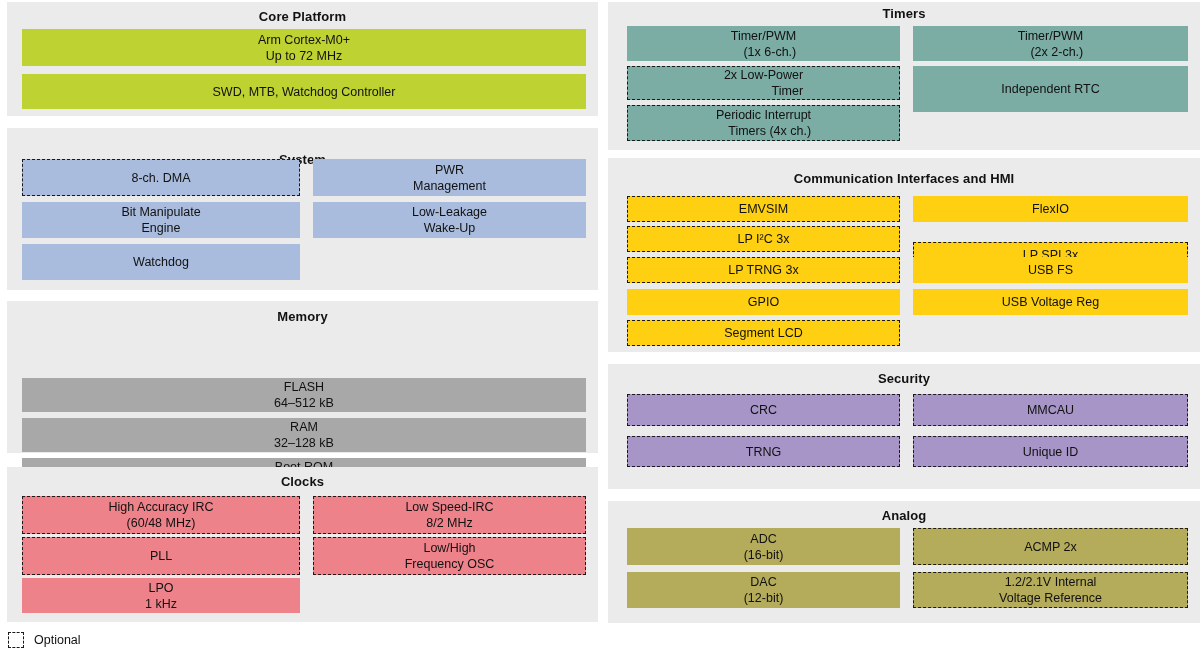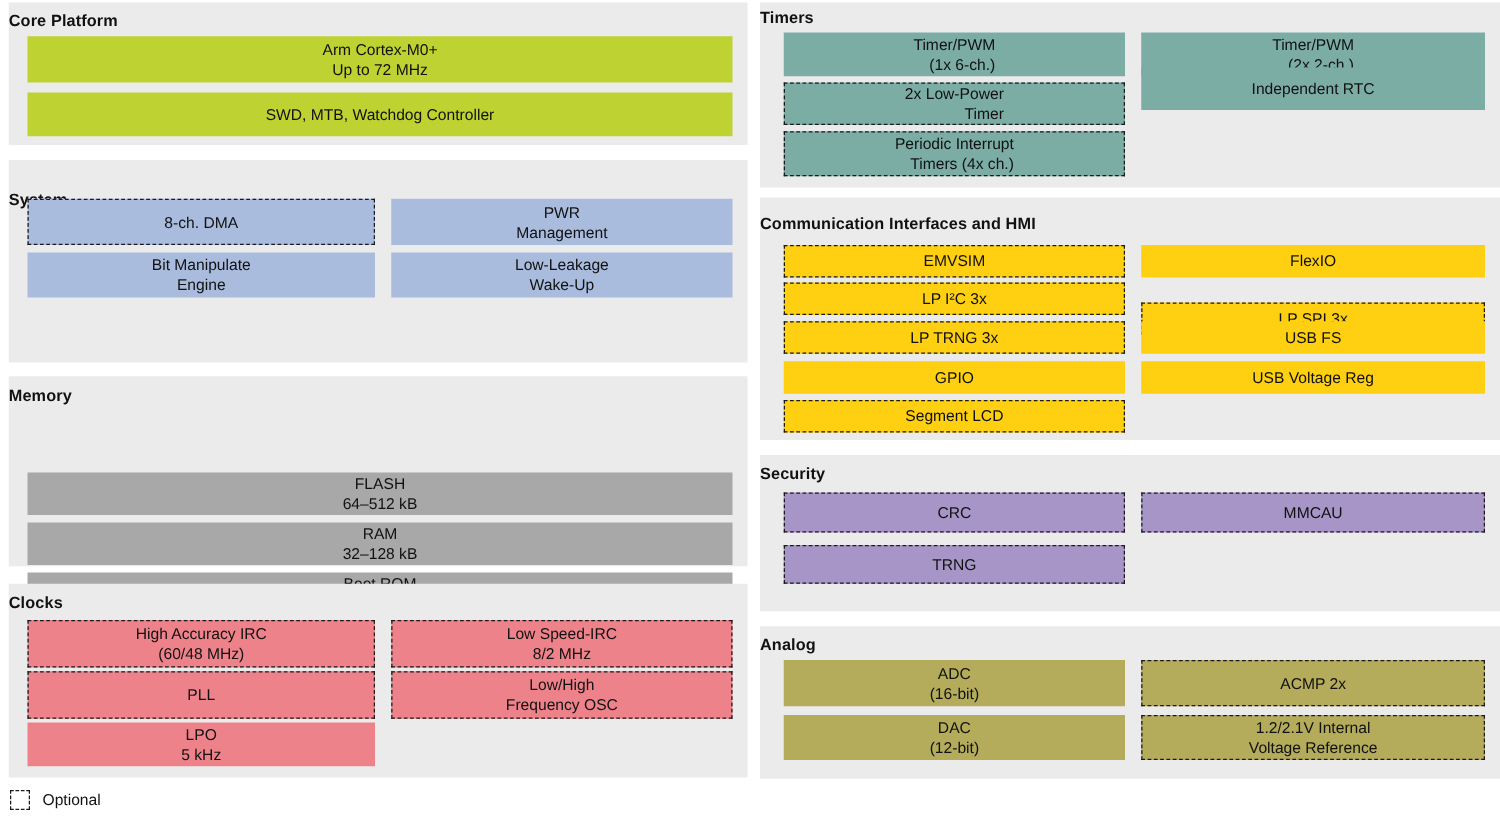--- a/index.html
+++ b/index.html
@@ -17,20 +17,21 @@
     overflow: hidden;
   }
   .panel {
     position: absolute;
     background: var(--panel, #ebebeb);
   }
   .panel-title {
     position: absolute;
     left: 0;
     right: 0;
+    text-align: center;
     font-weight: 700;
     font-size: 13px;
     letter-spacing: 0.1px;
   }
   .block {
     position: absolute;
     display: flex;
     align-items: center;
     justify-content: center;
     text-align: center;
@@ -83,20 +84,21 @@
 
   <section class="panel" style="left:7px;top:128px;width:591px;height:162px">
     <div class="panel-title" style="top:24px">System</div>
     <div class="block c-blue dashed" style="left:15px;top:31px;width:278px;height:37px">8-ch. DMA</div>
     <div class="block c-blue" style="left:306px;top:31px;width:273px;height:37px">PWR
 Management</div>
     <div class="block c-blue" style="left:15px;top:74px;width:278px;height:36px">Bit Manipulate
 Engine</div>
     <div class="block c-blue" style="left:306px;top:74px;width:273px;height:36px">Low-Leakage
 Wake-Up</div>
+    <div class="block c-blue" style="left:15px;top:116px;width:278px;height:36px">Watchdog</div>
   </section>
 
   <section class="panel" style="left:7px;top:301px;width:591px;height:152px">
     <div class="panel-title" style="top:8px">Memory</div>
     <div class="block c-gray" style="left:15px;top:29px;width:564px;height:34px">FLASH
 64–512 kB</div>
     <div class="block c-gray" style="left:15px;top:69px;width:564px;height:34px">RAM
 32–128 kB</div>
     <div class="block c-gray" style="left:15px;top:109px;width:564px;height:34px">Boot ROM
 16–32 kB</div>
@@ -105,32 +107,32 @@
   <section class="panel" style="left:7px;top:467px;width:591px;height:155px">
     <div class="panel-title" style="top:7px">Clocks</div>
     <div class="block c-pink dashed" style="left:15px;top:29px;width:278px;height:38px">High Accuracy IRC
 (60/48 MHz)</div>
     <div class="block c-pink dashed" style="left:306px;top:29px;width:273px;height:38px">Low Speed-IRC
 8/2 MHz</div>
     <div class="block c-pink dashed" style="left:15px;top:70px;width:278px;height:38px">PLL</div>
     <div class="block c-pink dashed" style="left:306px;top:70px;width:273px;height:38px">Low/High
 Frequency OSC</div>
     <div class="block c-pink" style="left:15px;top:111px;width:278px;height:35px">LPO
-5 kHz</div>
+1 kHz</div>
   </section>
 
   <section class="panel" style="left:608px;top:2px;width:592px;height:148px">
     <div class="panel-title" style="top:4px">Timers</div>
     <div class="block c-teal" style="left:19px;top:24px;width:273px;height:35px">Timer/PWM
 (1x 6-ch.)</div>
     <div class="block c-teal" style="left:305px;top:24px;width:275px;height:35px">Timer/PWM
 (2x 2-ch.)</div>
     <div class="block c-teal dashed" style="left:19px;top:64px;width:273px;height:34px">2x Low-Power
 Timer</div>
-    <div class="block c-teal" style="left:305px;top:52px;width:275px;height:34px">Independent RTC</div>
+    <div class="block c-teal" style="left:305px;top:64px;width:275px;height:46px">Independent RTC</div>
     <div class="block c-teal dashed" style="left:19px;top:103px;width:273px;height:36px">Periodic Interrupt
 Timers (4x ch.)</div>
   </section>
 
   <section class="panel" style="left:608px;top:158px;width:592px;height:194px">
     <div class="panel-title" style="top:13px">Communication Interfaces and HMI</div>
     <div class="block c-yellow dashed" style="left:19px;top:38px;width:273px;height:26px">EMVSIM</div>
     <div class="block c-yellow" style="left:305px;top:38px;width:275px;height:26px">FlexIO</div>
     <div class="block c-yellow dashed" style="left:19px;top:68px;width:273px;height:26px">LP I²C 3x</div>
     <div class="block c-yellow dashed" style="left:305px;top:84px;width:275px;height:26px">LP SPI 3x</div>
@@ -139,20 +141,21 @@
     <div class="block c-yellow" style="left:19px;top:131px;width:273px;height:26px">GPIO</div>
     <div class="block c-yellow" style="left:305px;top:131px;width:275px;height:26px">USB Voltage Reg</div>
     <div class="block c-yellow dashed" style="left:19px;top:162px;width:273px;height:26px">Segment LCD</div>
   </section>
 
   <section class="panel" style="left:608px;top:364px;width:592px;height:125px">
     <div class="panel-title" style="top:7px">Security</div>
     <div class="block c-purple dashed" style="left:19px;top:30px;width:273px;height:32px">CRC</div>
     <div class="block c-purple dashed" style="left:305px;top:30px;width:275px;height:32px">MMCAU</div>
     <div class="block c-purple dashed" style="left:19px;top:72px;width:273px;height:31px">TRNG</div>
+    <div class="block c-purple dashed" style="left:305px;top:72px;width:275px;height:31px">Unique ID</div>
   </section>
 
   <section class="panel" style="left:608px;top:501px;width:592px;height:122px">
     <div class="panel-title" style="top:7px">Analog</div>
     <div class="block c-olive" style="left:19px;top:27px;width:273px;height:37px">ADC
 (16-bit)</div>
     <div class="block c-olive dashed" style="left:305px;top:27px;width:275px;height:37px">ACMP 2x</div>
     <div class="block c-olive" style="left:19px;top:71px;width:273px;height:36px">DAC
 (12-bit)</div>
     <div class="block c-olive dashed" style="left:305px;top:71px;width:275px;height:36px">1.2/2.1V Internal

